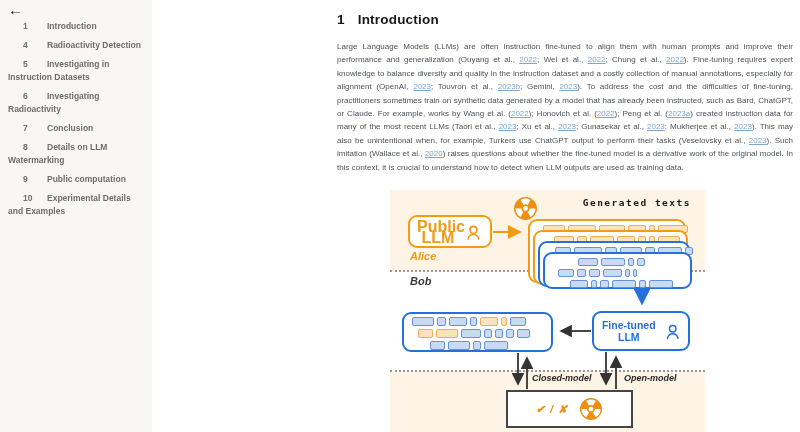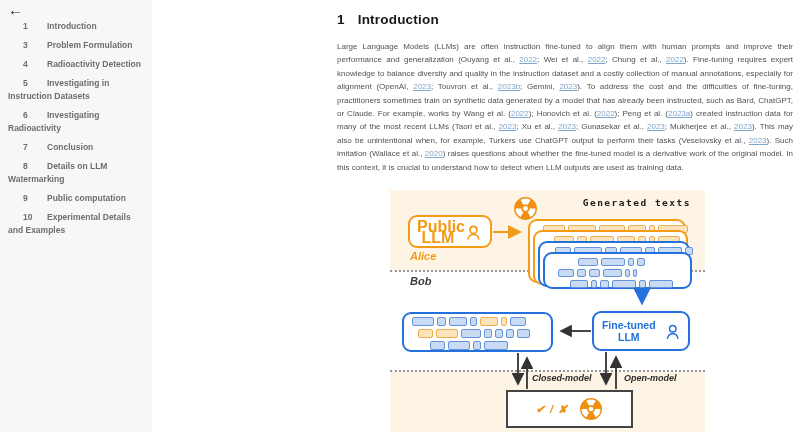--- a/index.html
+++ b/index.html
@@ -62,21 +62,20 @@
   #verdict-box{position:absolute;left:116px;top:200px;width:127px;height:38px;background:#fff;border:2px solid #444;z-index:2;display:flex;align-items:center;justify-content:center;gap:11px;}
   #verdict-text{color:var(--c-orange-deep);font-size:11px;font-weight:700;font-style:italic;letter-spacing:1px;}
 </style>
 </head>
 <body>
 
 <div id="sidebar">
   <div id="back-btn">←</div>
   <nav id="toc">
       <div class="toc-item"><span class="toc-num">1</span><span>Introduction</span></div>
-      <div class="toc-item"><span class="toc-num">3</span><span>Problem Formulation</span></div>
       <div class="toc-item"><span class="toc-num">4</span><span>Radioactivity Detection</span></div>
       <div class="toc-item"><span class="toc-num">5</span><span>Investigating in Instruction Datasets</span></div>
       <div class="toc-item"><span class="toc-num">6</span><span>Investigating Radioactivity</span></div>
       <div class="toc-item"><span class="toc-num">7</span><span>Conclusion</span></div>
       <div class="toc-item"><span class="toc-num">8</span><span>Details on LLM Watermarking</span></div>
       <div class="toc-item"><span class="toc-num">9</span><span>Public computation</span></div>
       <div class="toc-item"><span class="toc-num">10</span><span>Experimental Details and Examples</span></div>
     </nav>
 </div>
 

